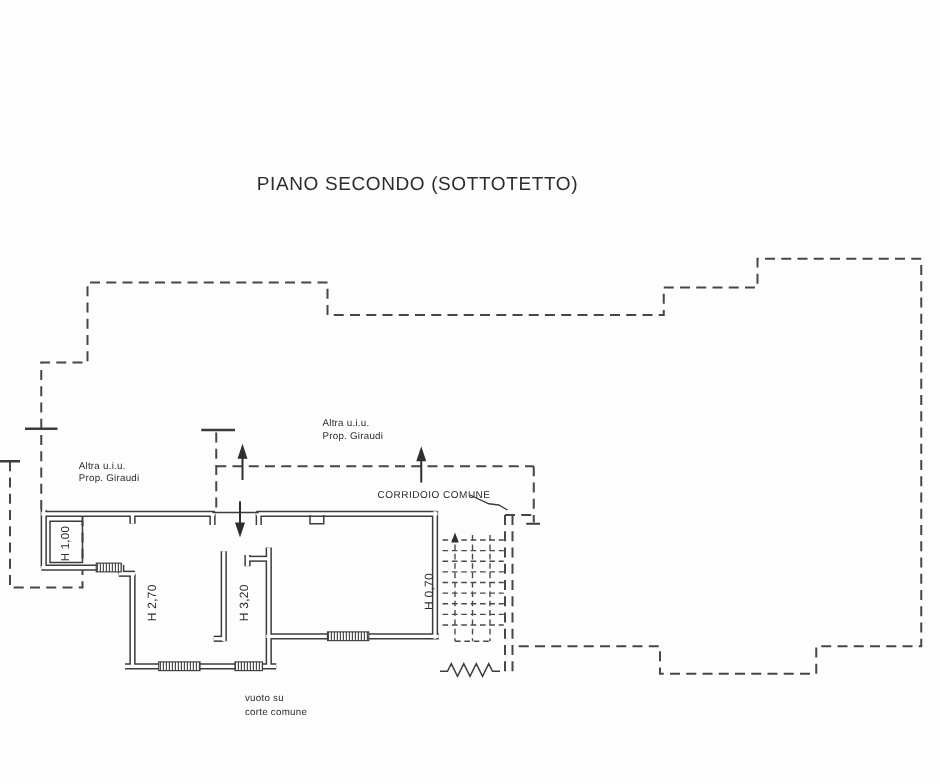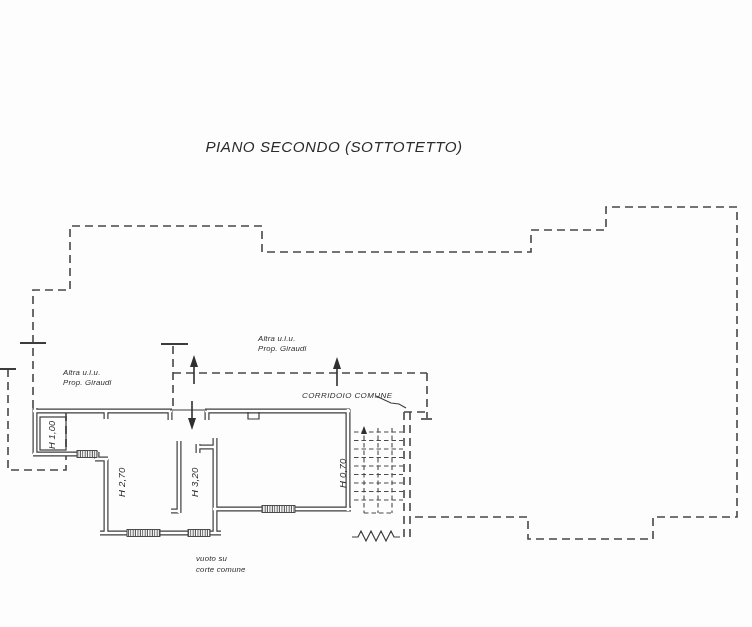--- a/index.html
+++ b/index.html
@@ -1,17 +1,17 @@
 <!DOCTYPE html>
 <html><head>
 <meta charset="utf-8">
 <style>
   html,body{margin:0;padding:0;background:#ffffff;}
   #page{position:relative;width:752px;height:627px;background:#fdfdfd;overflow:hidden;
-        font-family:"Liberation Sans", sans-serif;font-style:italic;}
+        font-family:"Liberation Sans", sans-serif;}
   svg{position:absolute;top:0;left:0;}
   text{fill:#2c2c2c;font-family:"Liberation Sans", sans-serif;}
   .title{font-size:15.2px;letter-spacing:0.5px;}
   .small-label{font-size:7.8px;letter-spacing:0.2px;}
   .corridor-label{font-size:8px;letter-spacing:0.4px;}
   .height-label{font-size:9.6px;letter-spacing:0.2px;}
   .wall-outer{stroke:#3c3c3c;stroke-width:5;fill:none;stroke-linecap:butt;}
   .wall-core{stroke:#ffffff;stroke-width:2.6;fill:none;stroke-linecap:butt;}
   .thinline{stroke:#3c3c3c;stroke-width:1.2;fill:none;}
   .dash-outline{stroke:#474747;stroke-width:1.6;fill:none;stroke-dasharray:8 5;}

